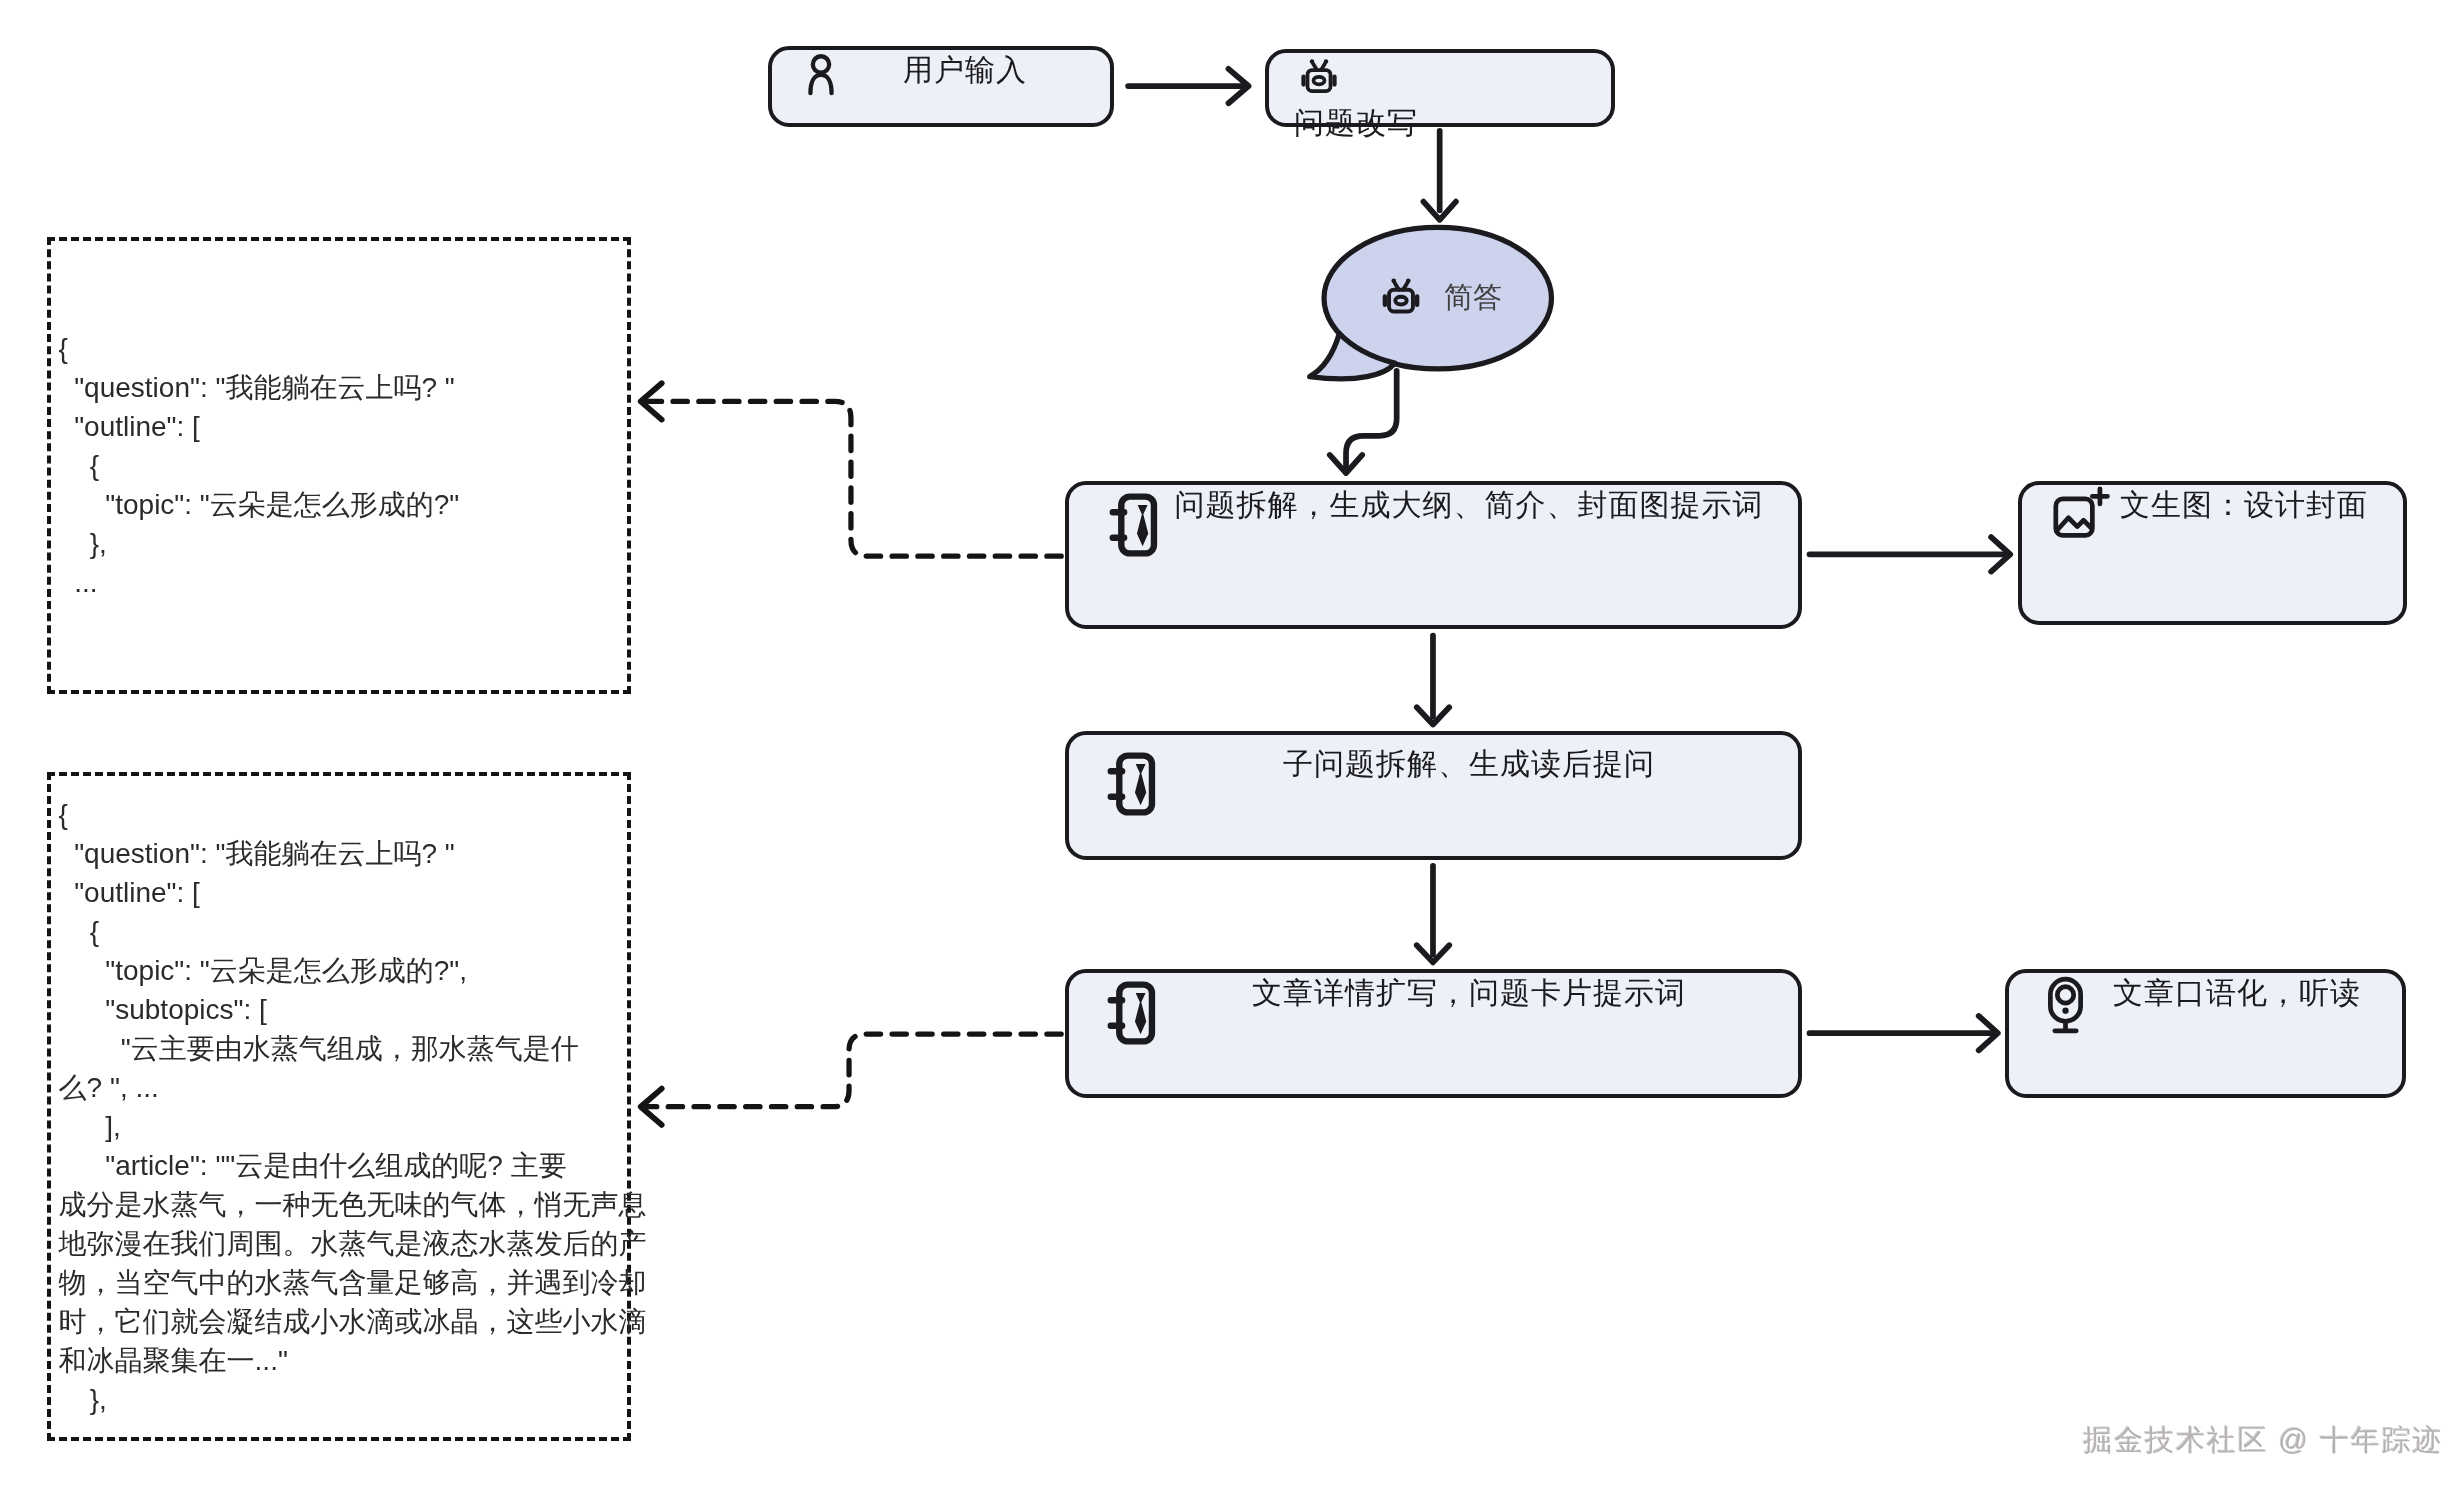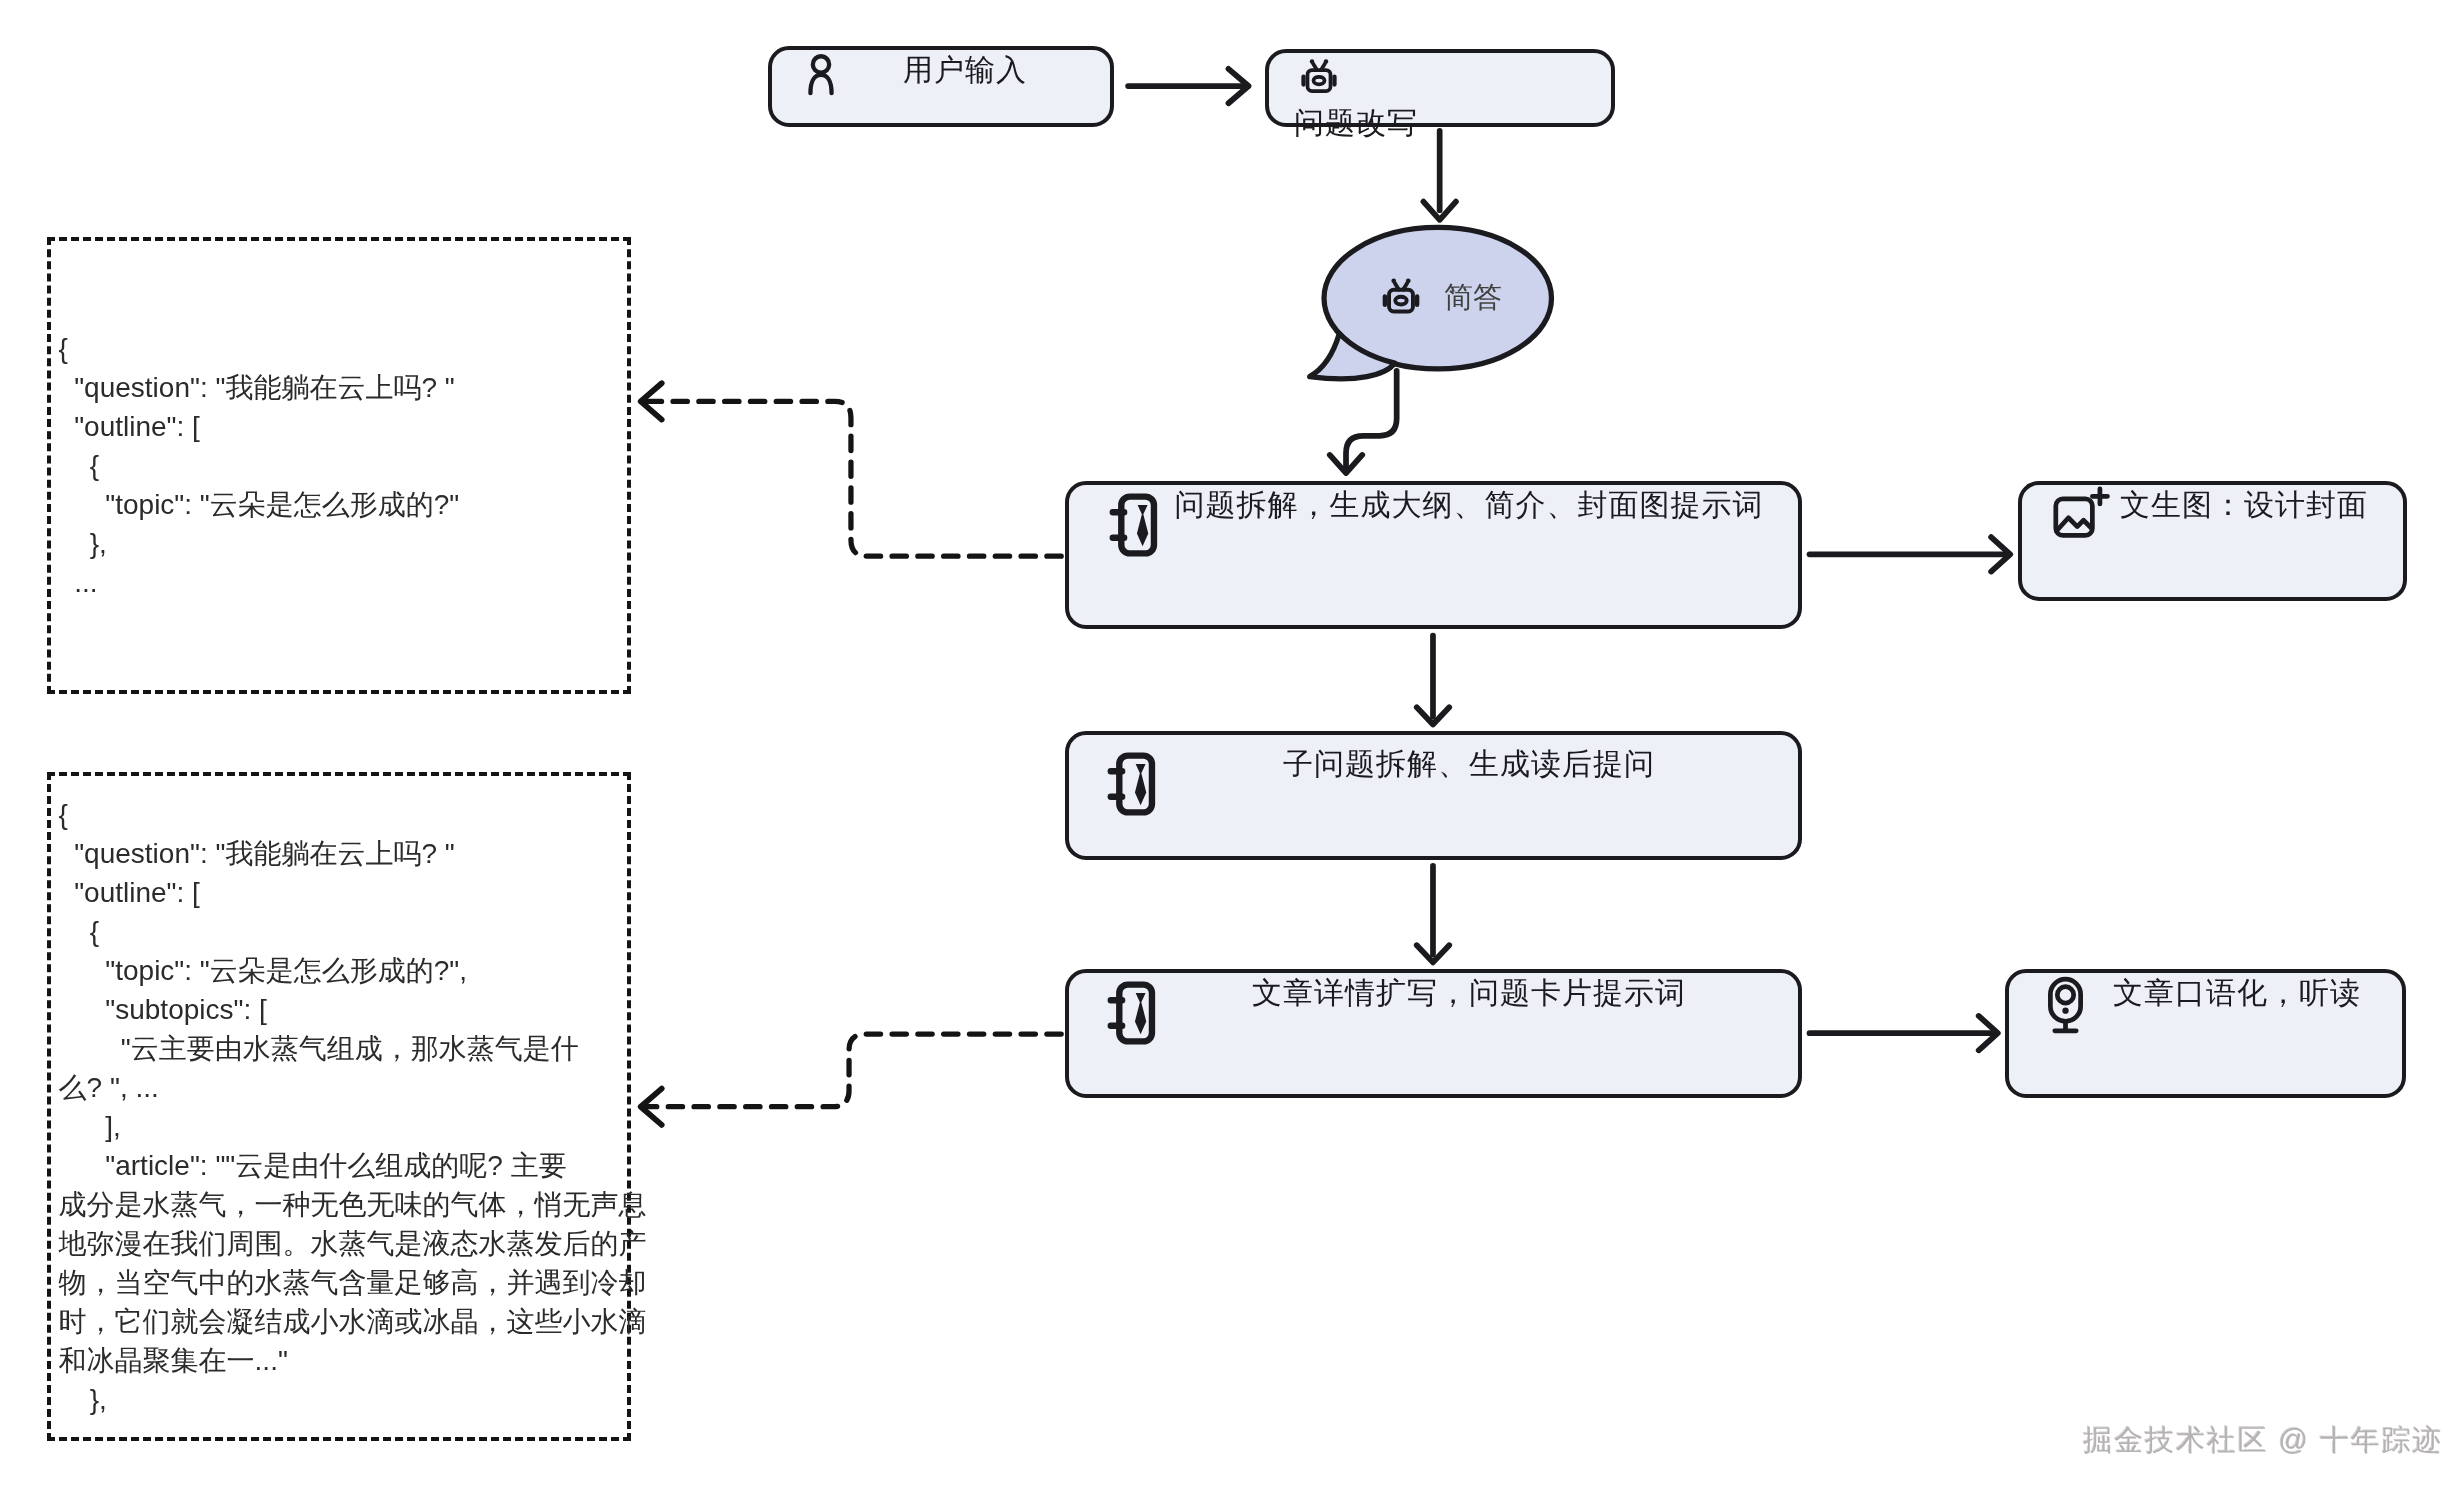--- a/index.html
+++ b/index.html
@@ -126,21 +126,21 @@
 
   <div class="node" style="left:1065px;top:481px;width:737px;height:148px;padding:0 31px;">
     <svg class="icon" width="71" height="80" viewBox="0 0 100 100" fill="none" stroke="#1b1b1f" stroke-width="9" stroke-linecap="round" stroke-linejoin="round">
       <rect x="30" y="10" width="46" height="80" rx="12"></rect>
       <path d="M18,32 H34 M18,68 H34"></path>
       <path d="M53,22 L67,22 L61,35 L68,62 L60,80 L52,62 L59,35 Z" fill="#1b1b1f" stroke="none"></path>
     </svg>
     <span class="label">问题拆解，生成大纲、简介、封面图提示词</span>
   </div>
 
-  <div class="node" style="left:2018px;top:481px;width:389px;height:120px;">
+  <div class="node" style="left:2018px;top:481px;width:389px;height:144px;">
     <svg class="icon" width="63" height="63" viewBox="0 0 100 100" fill="none" stroke="#1b1b1f" stroke-width="7.5" stroke-linecap="round" stroke-linejoin="round">
       <rect x="14" y="22" width="58" height="58" rx="11"></rect>
       <path d="M84,6 V30 M72,18 H96"></path>
       <path d="M15,73 L34,52 L48,66 L58,56 L71,69"></path>
     </svg>
     <span class="label">文生图：设计封面</span>
   </div>
 
   <div class="node" style="left:1065px;top:731px;width:737px;height:129px;padding:9px 29px;">
     <svg class="icon" width="71" height="80" viewBox="0 0 100 100" fill="none" stroke="#1b1b1f" stroke-width="9" stroke-linecap="round" stroke-linejoin="round">

